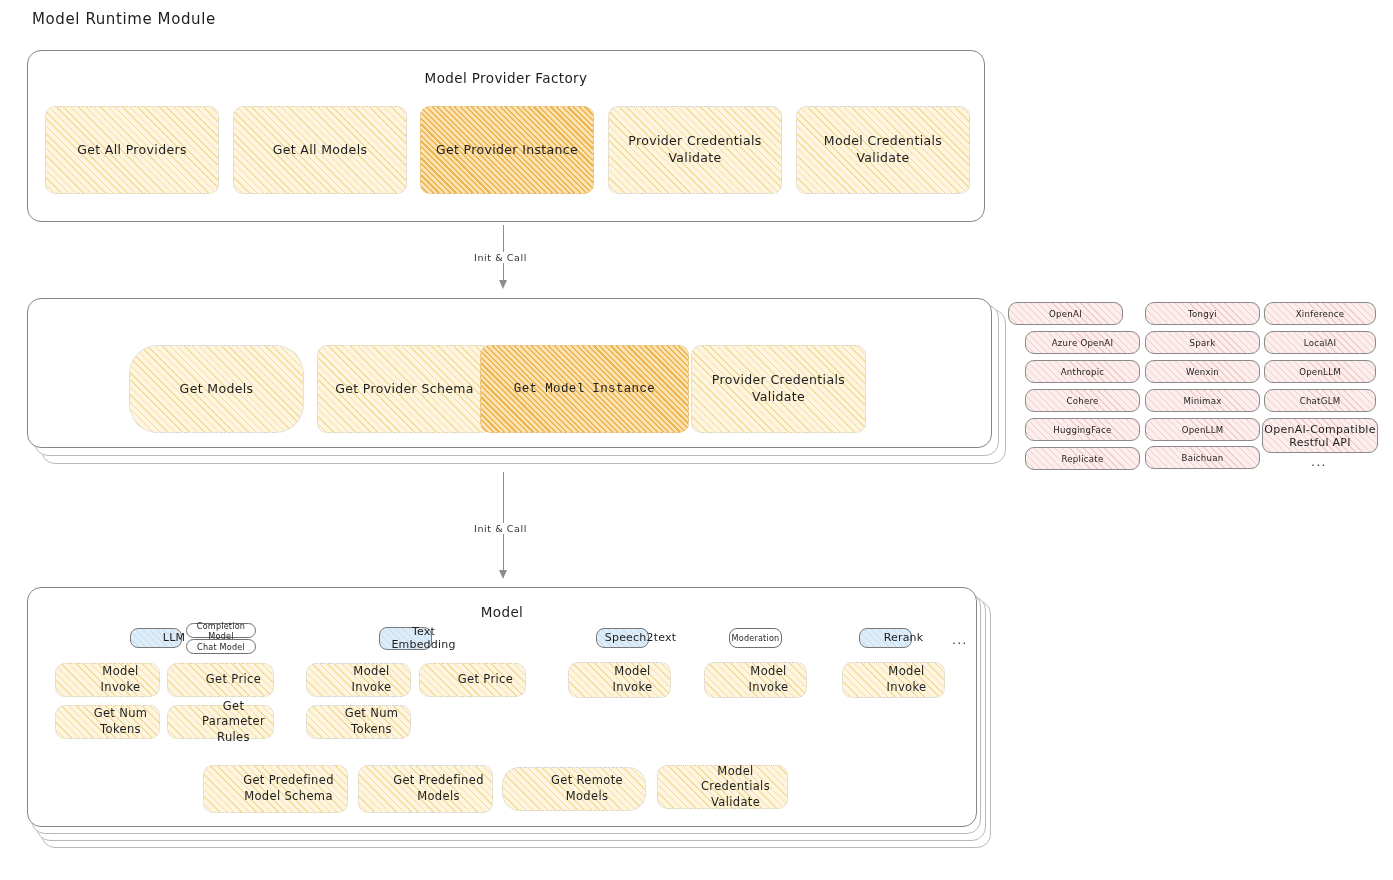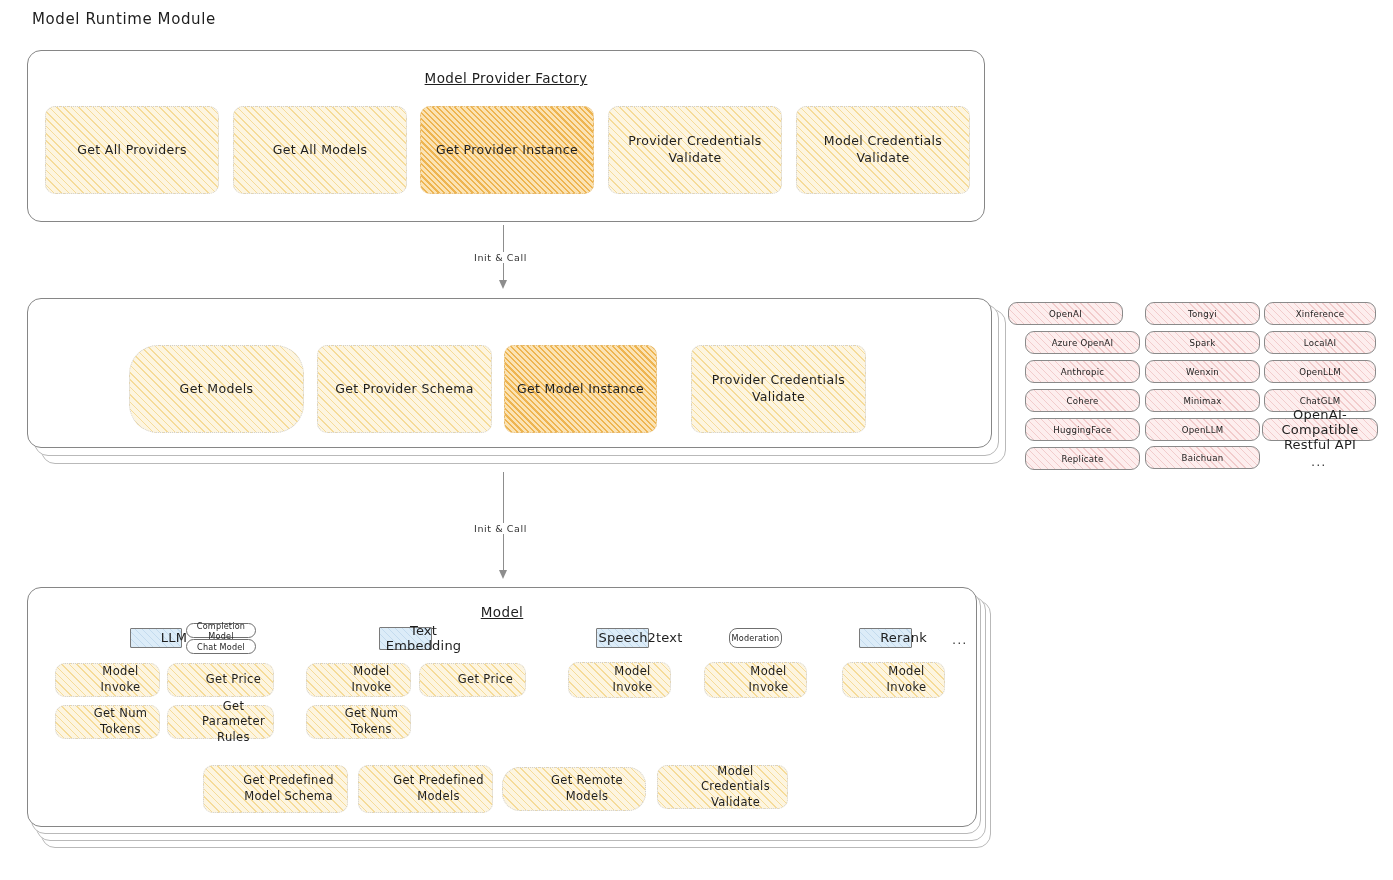--- a/index.html
+++ b/index.html
@@ -40,21 +40,21 @@
     border-radius:14px;
     background:#fff;
   }
   .frame-shadow{
     border:1.15px solid #b9b9b9;
     border-radius:14px;
     background:#fff;
   }
   .frame-title{
     position:absolute;left:0;right:0;text-align:center;
-    font-size:13.5px;letter-spacing:.4px;color:#1e1e1e;text-decoration:underline;
+    font-size:13.5px;letter-spacing:.4px;color:#1e1e1e;
   }
 
   
   .hbox{
     position:absolute;
     border:1px dotted #cfcfcf;
     border-radius:10px;
     display:flex;align-items:center;justify-content:center;
     text-align:center;line-height:1.35;
     padding:4px 6px;
@@ -95,24 +95,24 @@
         rgba(224,148,148,.38) 0px,
         rgba(224,148,148,.38) 1px,
         rgba(255,255,255,0) 1px,
         rgba(255,255,255,0) 5px);
   }
 
   
   .bchip{
     position:absolute;
     border:1.05px solid var(--blue-stroke);
-    border-radius:1px;
+    border-radius:8px;
     display:flex;align-items:center;justify-content:center;
     text-align:center;line-height:1.15;
-    font-size:13px;letter-spacing:.2px;color:#1e1e1e;
+    font-size:11px;letter-spacing:.2px;color:#1e1e1e;
     background-color:var(--blue-fill);
     background-image:repeating-linear-gradient(
         45deg,
         rgba(140,180,215,.30) 0px,
         rgba(140,180,215,.30) 1px,
         rgba(255,255,255,0) 1px,
         rgba(255,255,255,0) 5px);
     padding-left:36px;
   }
   .wchip{
@@ -165,42 +165,42 @@
   <div class="arrow-line" style="left:503px;top:225px;height:57px;"></div>
   <div class="arrow-head" style="left:499px;top:280px;"></div>
   <div class="arrow-label" style="left:471px;top:252px;">Init &amp; Call</div>
 
   <div class="abs frame-shadow" style="left:41px;top:309px;width:965px;height:155px;"></div>
   <div class="abs frame-shadow" style="left:34px;top:304px;width:965px;height:152px;"></div>
   <div class="abs frame" style="left:27px;top:298px;width:965px;height:150px;background:#fff;"></div>
 
   <div class="hbox" style="left:129px;top:345px;width:175px;height:88px;border-radius:29px;">Get Models</div>
   <div class="hbox" style="left:317px;top:345px;width:175px;height:88px;">Get Provider Schema</div>
-  <div class="hbox hi" style="left:504px;top:345px;width:153px;height:88px;">Get Model Instance</div>
+  <div class="hbox hi" style="left:480px;top:345px;width:209px;height:88px;font-family:Liberation Mono, monospace;">Get Model Instance</div>
   <div class="hbox" style="left:691px;top:345px;width:175px;height:88px;">Provider Credentials Validate</div>
 
   <div class="pchip" style="left:1008px;top:302px;width:115px;height:23px;">OpenAI</div>
   <div class="pchip" style="left:1025px;top:331px;width:115px;height:23px;">Azure OpenAI</div>
   <div class="pchip" style="left:1025px;top:360px;width:115px;height:23px;">Anthropic</div>
   <div class="pchip" style="left:1025px;top:389px;width:115px;height:23px;">Cohere</div>
   <div class="pchip" style="left:1025px;top:418px;width:115px;height:23px;">HuggingFace</div>
   <div class="pchip" style="left:1025px;top:447px;width:115px;height:23px;">Replicate</div>
 
   <div class="pchip" style="left:1145px;top:302px;width:115px;height:23px;">Tongyi</div>
   <div class="pchip" style="left:1145px;top:331px;width:115px;height:23px;">Spark</div>
   <div class="pchip" style="left:1145px;top:360px;width:115px;height:23px;">Wenxin</div>
   <div class="pchip" style="left:1145px;top:389px;width:115px;height:23px;">Minimax</div>
   <div class="pchip" style="left:1145px;top:418px;width:115px;height:23px;">OpenLLM</div>
   <div class="pchip" style="left:1145px;top:446px;width:115px;height:23px;">Baichuan</div>
 
   <div class="pchip" style="left:1264px;top:302px;width:112px;height:23px;">Xinference</div>
   <div class="pchip" style="left:1264px;top:331px;width:112px;height:23px;">LocalAI</div>
   <div class="pchip" style="left:1264px;top:360px;width:112px;height:23px;">OpenLLM</div>
   <div class="pchip" style="left:1264px;top:389px;width:112px;height:23px;">ChatGLM</div>
-  <div class="pchip" style="left:1262px;top:418px;width:116px;height:23px;font-size:13px;">OpenAI-Compatible Restful API</div>
+  <div class="pchip" style="left:1262px;top:418px;width:116px;height:35px;font-size:11px;">OpenAI-Compatible Restful API</div>
   <div class="ellipsis" style="left:1311px;top:455px;">...</div>
 
   <div class="arrow-line" style="left:503px;top:472px;height:100px;"></div>
   <div class="arrow-head" style="left:499px;top:570px;"></div>
   <div class="arrow-label" style="left:471px;top:523px;">Init &amp; Call</div>
 
   <div class="abs frame-shadow" style="left:41px;top:600px;width:950px;height:248px;"></div>
   <div class="abs frame-shadow" style="left:36px;top:596px;width:950px;height:245px;"></div>
   <div class="abs frame-shadow" style="left:31px;top:592px;width:950px;height:242px;"></div>
   <div class="abs frame" style="left:27px;top:587px;width:950px;height:240px;background:#fff;"></div>

